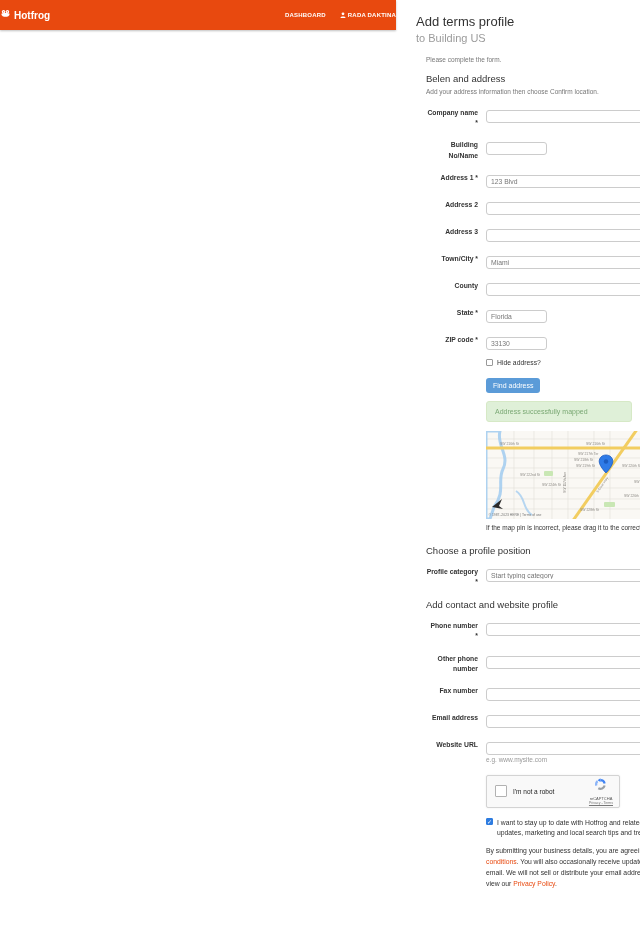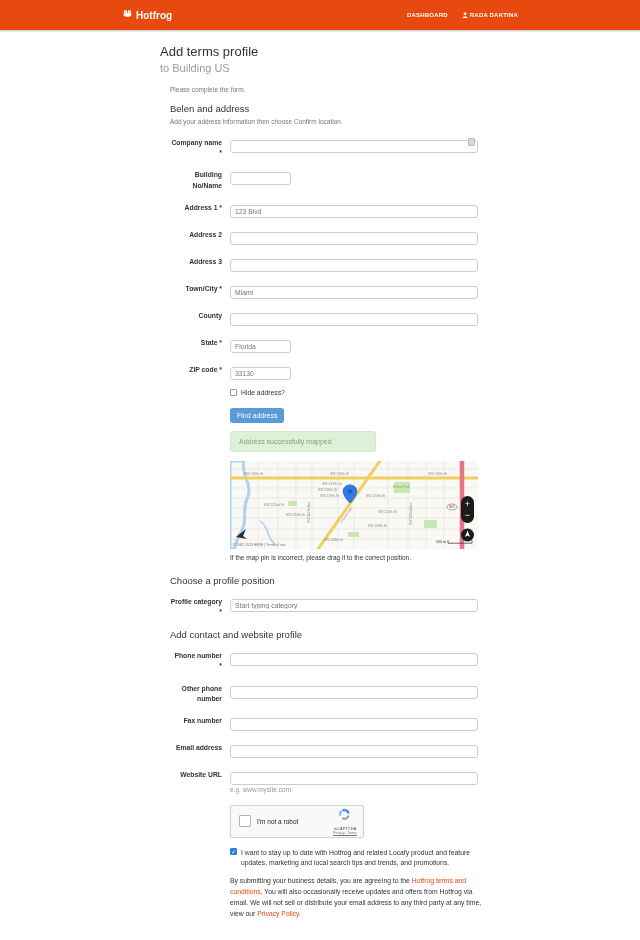--- a/index.html
+++ b/index.html
@@ -1,18 +1,18 @@
 <!DOCTYPE html>
 <html><head>
 <meta charset="utf-8">
 <style>
   * { box-sizing: border-box; margin: 0; padding: 0; }
   html,body { width:640px; height:940px; }
   body { font-family:"Liberation Sans", sans-serif; background:#fff; color:#333; }
-  .page { display:flex; flex-direction:column; height:100%; }
+  .page { display:flex; flex-direction:row; height:100%; }
 
   
   .header { background:#E8490F; height:30px; flex:0 0 auto; box-shadow:0 1px 2px rgba(0,0,0,.25); }
   .header-inner { width:396px; margin:0 auto; height:100%; display:flex; align-items:center; justify-content:space-between; }
   .brand { display:flex; align-items:center; gap:3px; color:#fff; font-weight:bold; font-size:10px; }
   .nav { display:flex; align-items:center; gap:14px; }
   .nav a { color:#fff; font-size:6px; font-weight:bold; text-decoration:none; letter-spacing:.2px; display:flex; align-items:center; gap:2px; }
 
   
   main { flex:1 1 auto; }

